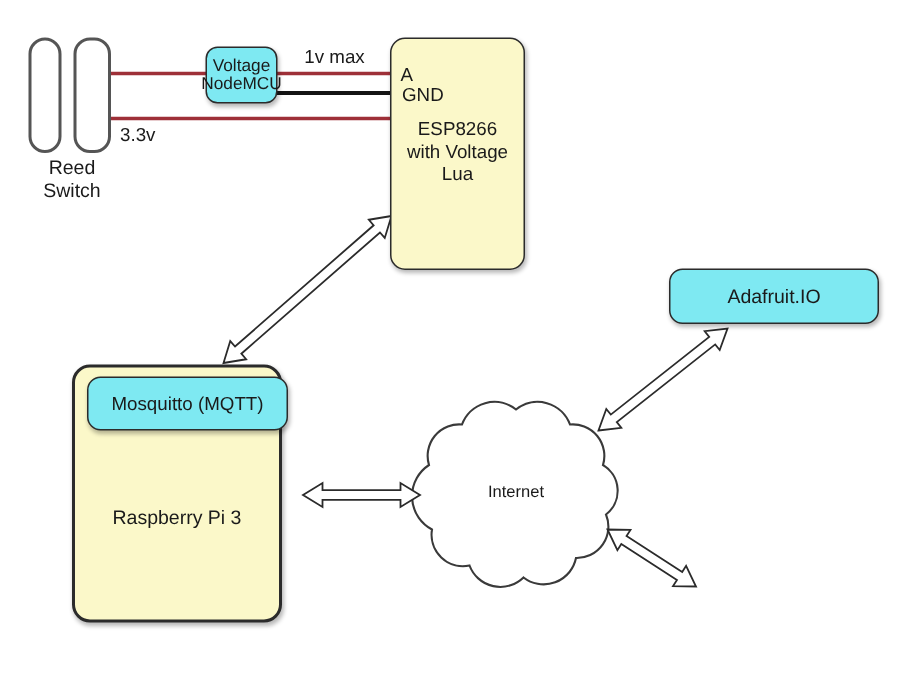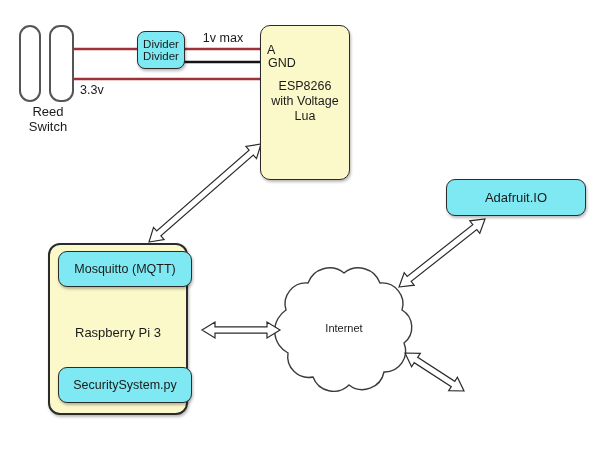--- a/index.html
+++ b/index.html
@@ -51,37 +51,36 @@
         <polygon points="202.0,330.0 215.0,338.0 215.0,333.2 267.0,333.2 267.0,338.0 280.0,330.0 267.0,322.0 267.0,326.8 215.0,326.8 215.0,322.0" class="arrow"></polygon>
         <polygon points="399.0,287.0 414.2,285.2 411.2,281.4 476.8,229.6 479.8,233.3 485.0,219.0 469.8,220.8 472.8,224.6 407.2,276.4 404.2,272.7" class="arrow"></polygon>
         <polygon points="405.0,353.0 411.6,366.8 414.2,362.7 451.3,386.7 448.7,390.7 464.0,391.0 457.4,377.2 454.8,381.3 417.7,357.3 420.3,353.3" class="arrow"></polygon>
       </g>
   </svg>
 
   <div class="pill" style="left:19px;top:25px;width:22px;height:77px"></div>
   <div class="pill" style="left:49px;top:25px;width:25px;height:77px"></div>
   <div class="lbl center" style="left:12px;top:104px;width:72px;font-size:13px">Reed Switch</div>
 
-  <div class="node cyan" style="left:137px;top:31px;width:48px;height:38px;border-radius:8px;font-size:11.5px">Divider Divider</div>
+  <div class="node cyan" style="left:137px;top:31px;width:48px;height:38px;border-radius:8px;font-size:11.5px">Voltage NodeMCU</div>
 
   <div class="lbl center" style="left:196px;top:31px;width:54px;font-size:12.5px">1v max</div>
   <div class="lbl" style="left:80px;top:83px;font-size:12.5px">3.3v</div>
 
   <div class="node yellow" style="left:260px;top:25px;width:90px;height:155px;border-radius:10px">
     <span class="lbl" style="left:6px;top:17px;font-size:12.5px">A</span>
     <span class="lbl" style="left:7px;top:30px;font-size:12.5px">GND</span>
     <span class="lbl center pre" style="left:0;width:100%;top:53px;font-size:12.5px">ESP8266
 with Voltage
 Lua</span>
   </div>
 
   <div class="node yellow" style="left:48px;top:243px;width:140px;height:172px;border-radius:12px;border-width:2px">
     <div class="node cyan" style="left:8px;top:6px;width:134px;height:36px;border-radius:9px;font-size:12.5px">Mosquitto (MQTT)</div>
-    <span class="lbl center" style="left:0;width:100%;top:80px;font-size:13px">Raspberry Pi 3</span>
-    <div class="node cyan" style="left:8px;top:122px;width:134px;height:36px;border-radius:9px;font-size:12.5px">SecuritySystem.py</div>
+    <span class="lbl center" style="left:0;width:100%;top:92px;font-size:13px">Raspberry Pi 3</span>
   </div>
 
   <div class="lbl center" style="left:294px;top:322px;width:100px;font-size:11px">Internet</div>
 
   <div class="node cyan" style="left:446px;top:179px;width:140px;height:37px;border-radius:9px;font-size:13px">Adafruit.IO</div>
 
 
 </div>
 
 </body></html>

